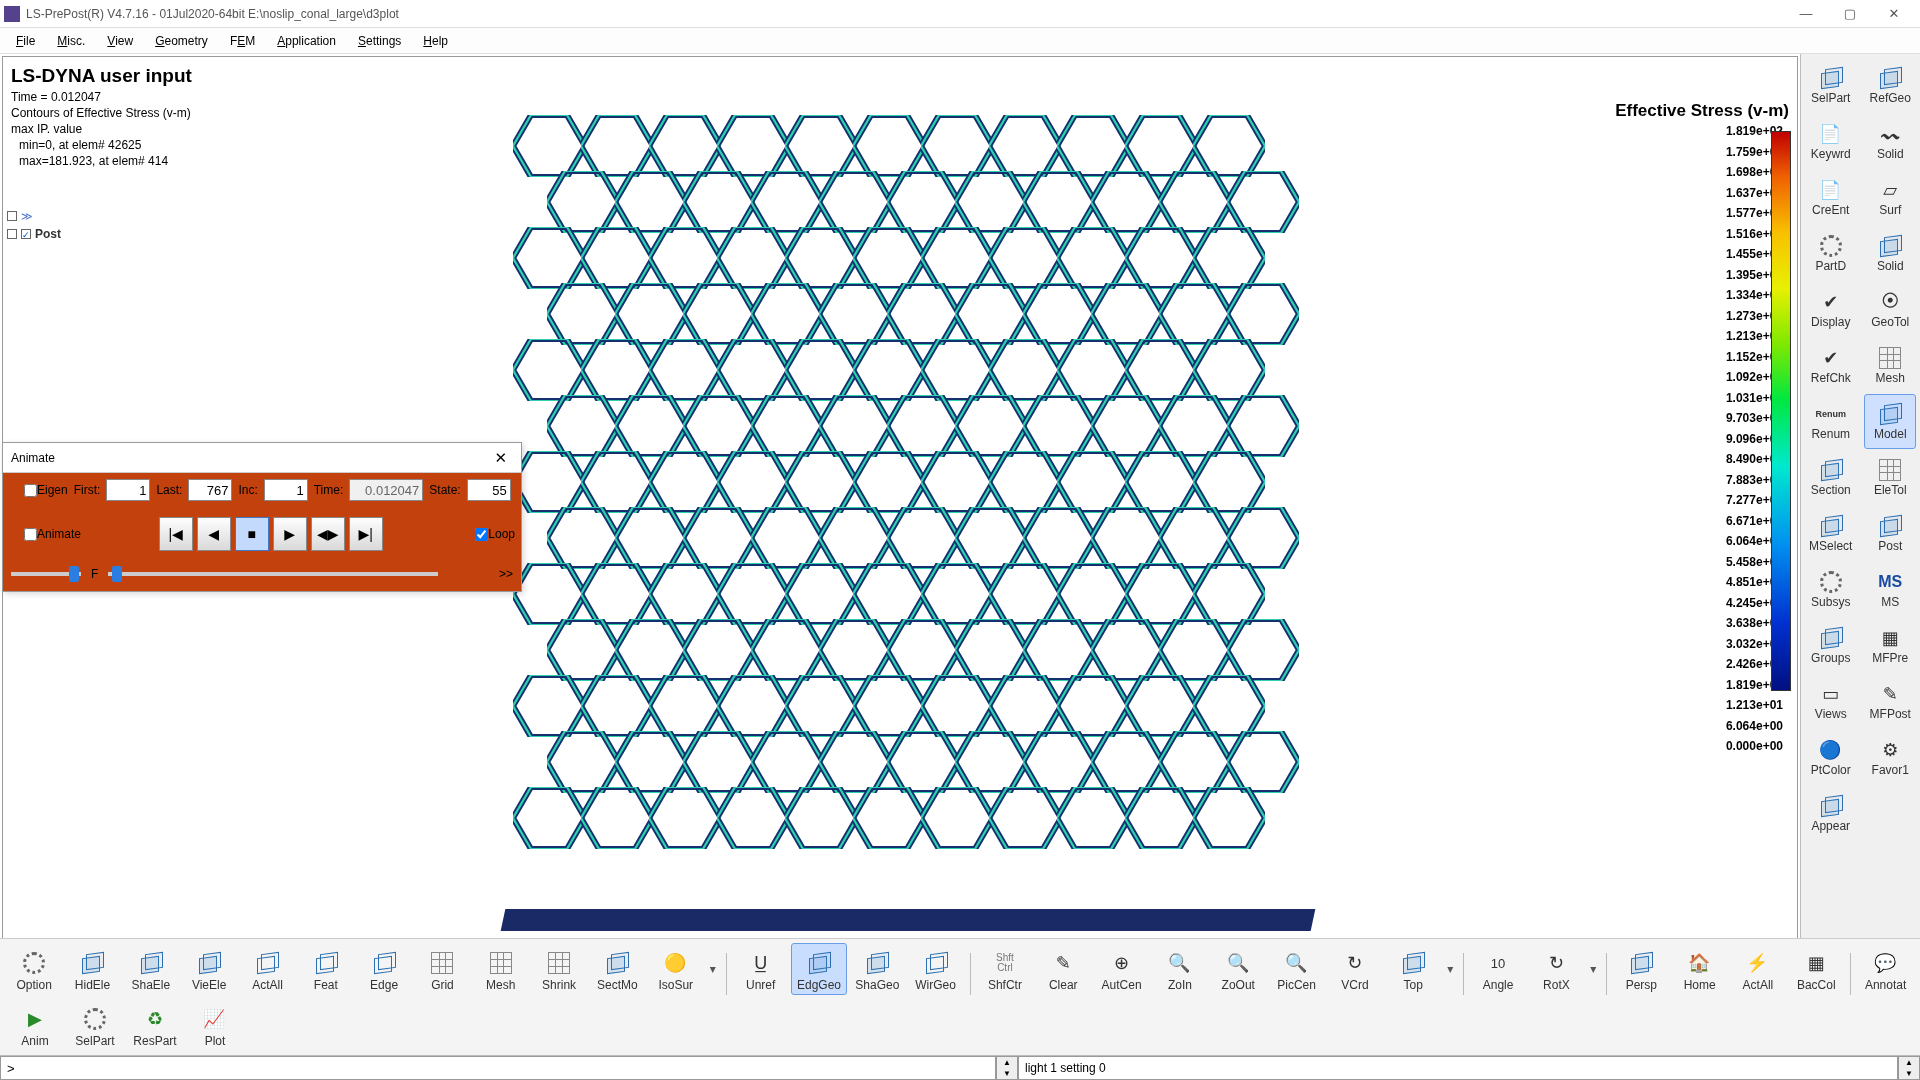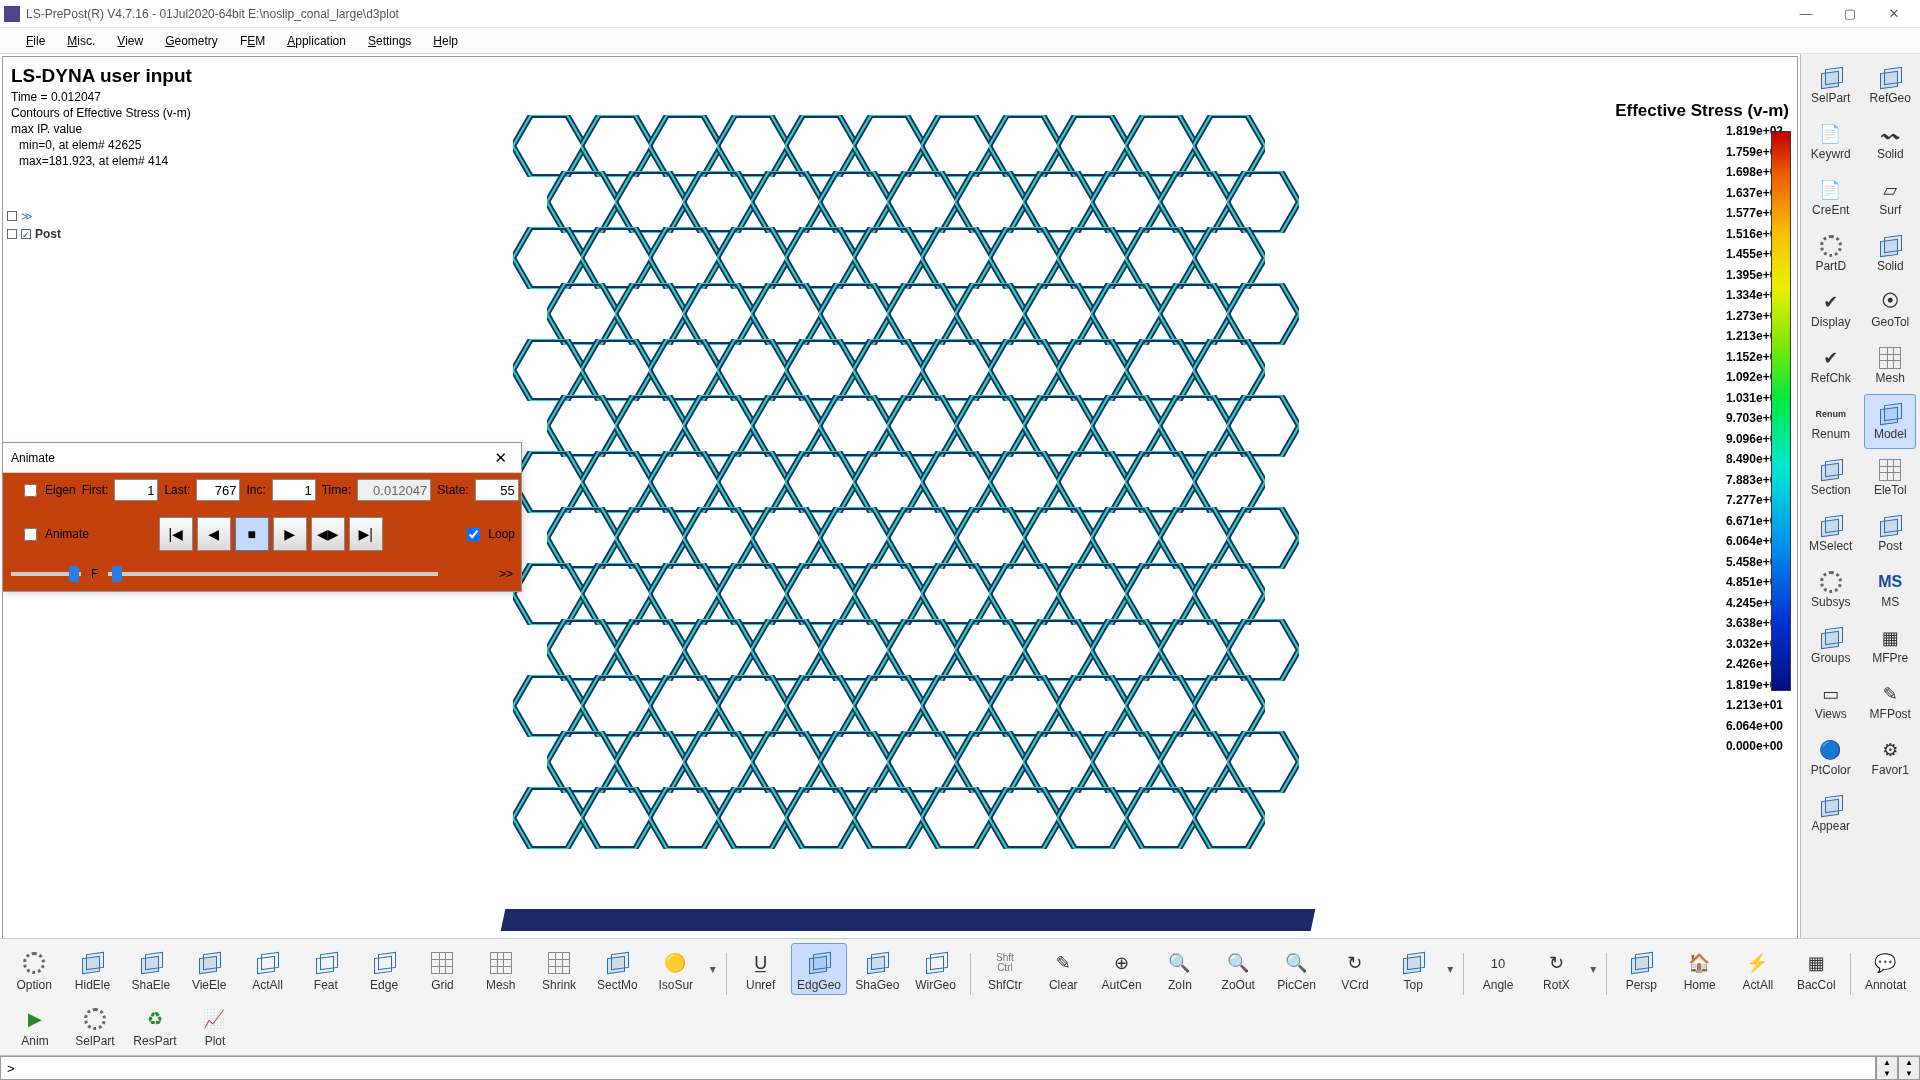--- a/index.html
+++ b/index.html
@@ -5,21 +5,21 @@
 * { margin:0; padding:0; box-sizing:border-box; font-family:"Segoe UI",Tahoma,sans-serif; font-size:12px; }
 body { background:#fff; width:1920px; height:1080px; overflow:hidden; position:relative; }
 
 
 .titlebar { height:28px; background:#fff; border-bottom:1px solid #ddd; display:flex; align-items:center; padding:0 4px; color:#555; font-size:12px; }
 .titlebar .app-icon { width:16px; height:16px; background:#54428c; margin-right:6px; }
 .titlebar .spacer { flex:1; }
 .titlebar .win-btn { width:44px; height:26px; display:flex; align-items:center; justify-content:center; color:#555; font-size:13px; cursor:pointer; }
 
 
-.menubar { height:26px; display:flex; align-items:center; padding:0 16px; background:#fdfdfd; border-bottom:1px solid #e0e0e0; gap:2px;}
+.menubar { height:26px; display:flex; align-items:center; padding:0 6px; background:#fdfdfd; border-bottom:1px solid #e0e0e0; gap:2px;}
 .menubar .menu-item { padding:3px 10px; cursor:pointer; }
 .menubar .menu-item u { text-decoration:underline; }
 
 
 .content { position:absolute; top:54px; left:0; right:0; bottom:0; display:flex; }
 
 
 .viewport { flex:1; position:relative; background:#fff; border:1px solid #999; margin:2px; overflow:hidden; }
 .overlay-text { position:absolute; top:6px; left:8px; color:#000; font-family:Arial,sans-serif; line-height:1.35; font-size:18px;}
 .overlay-text .line1 { font-weight:bold; font-size:19px; }
@@ -57,21 +57,21 @@
 .rbtn.active { background:#cfe0ff; border:1px solid #6a9de8;}
 .rbtn .ic { width:28px; height:22px; display:flex; align-items:center; justify-content:center; }
 
 
 .animate-panel { position:absolute; left:2px; top:442px; width:520px; background:#c2410c; border:1px solid #999; box-shadow:2px 2px 6px rgba(0,0,0,.15); z-index:20;}
 .animate-panel .ap-title { height:30px; background:#fff; display:flex; align-items:center; padding:0 8px; font-size:13px; border-bottom:1px solid #ccc;}
 .animate-panel .ap-title .close { margin-left:auto; cursor:pointer; font-size:15px; padding:2px 6px;}
 .animate-panel .ap-row { display:flex; align-items:center; padding:6px 6px; gap:6px; font-size:13px;}
 .animate-panel input[type=text] { width:44px; height:22px; border:1px solid #888; text-align:right; padding:0 3px; font-size:13px;}
 .animate-panel input[type=text].ro { background:#f0f0f0; color:#666;}
-.animate-panel .chk { display:flex; align-items:center; gap:8px;padding-left:15px;}
+.animate-panel .chk { display:flex; align-items:center; gap:0;padding-left:15px;}
 .animate-panel .play-row { display:flex; align-items:center; gap:4px; padding:4px 6px;}
 .animate-panel .pbtn { width:34px; height:34px; border:1px solid #888; background:linear-gradient(#fefefe,#d9d9d9); display:flex; align-items:center; justify-content:center; cursor:pointer; font-size:14px;}
 .animate-panel .pbtn.active { background:#c3dafc; border-color:#4078c8;}
 .animate-panel .slider-row { display:flex; align-items:center; padding:6px 8px 10px 8px; gap:10px; font-size:13px;}
 .animate-panel .slider { flex:0 0 70px; height:4px; background:#ccc; position:relative;}
 .animate-panel .slider .thumb { position:absolute; top:-6px; width:10px; height:16px; background:#2b7de1; border-radius:2px;}
 
 
 .bottom-area { position:absolute; left:0; right:0; bottom:0; background:#f4f4f4;}
 .btoolbar { display:flex; align-items:flex-end; padding:4px 6px 2px 6px; gap:2px; border-top:1px solid #ccc; flex-wrap:nowrap;}
@@ -1282,18 +1282,21 @@
         </div>
         <span>Plot</span>
       </div>
     </div>
   <div class="cmdline">
     <input type="text" value="&gt;" style="">
     <div class="spin">
         <div>▲</div>
         <div>▼</div>
       </div>
+    <div class="light-box">
+        <span>light 1 setting 0</span>
+      </div>
     <div class="spin">
         <div>▲</div>
         <div>▼</div>
       </div>
   </div>
 </div>
 
 </body></html>

